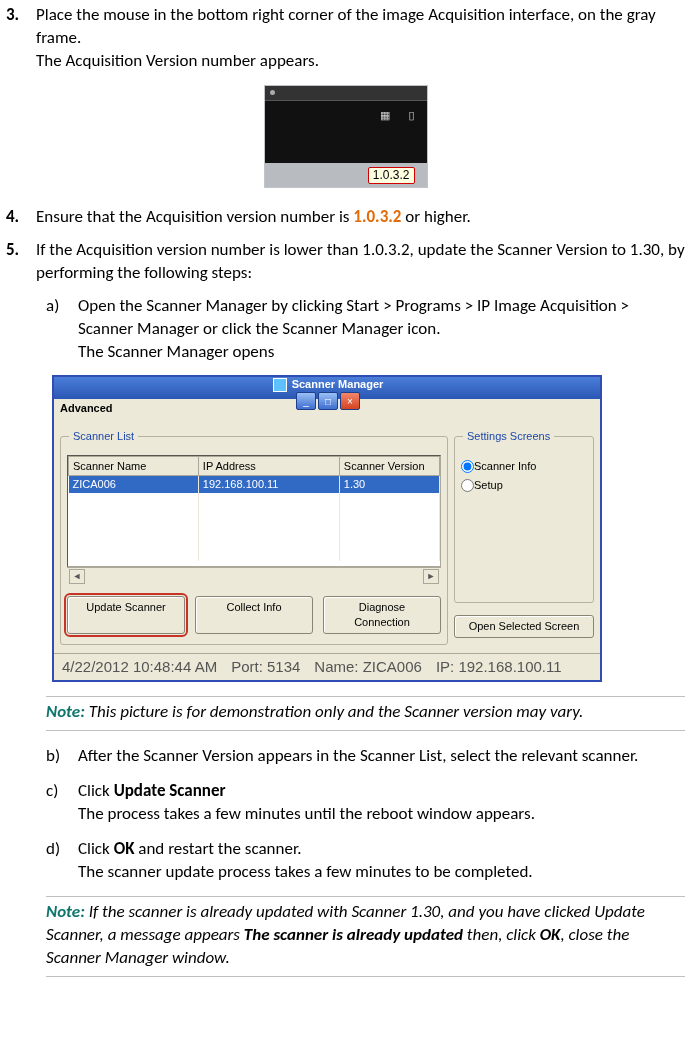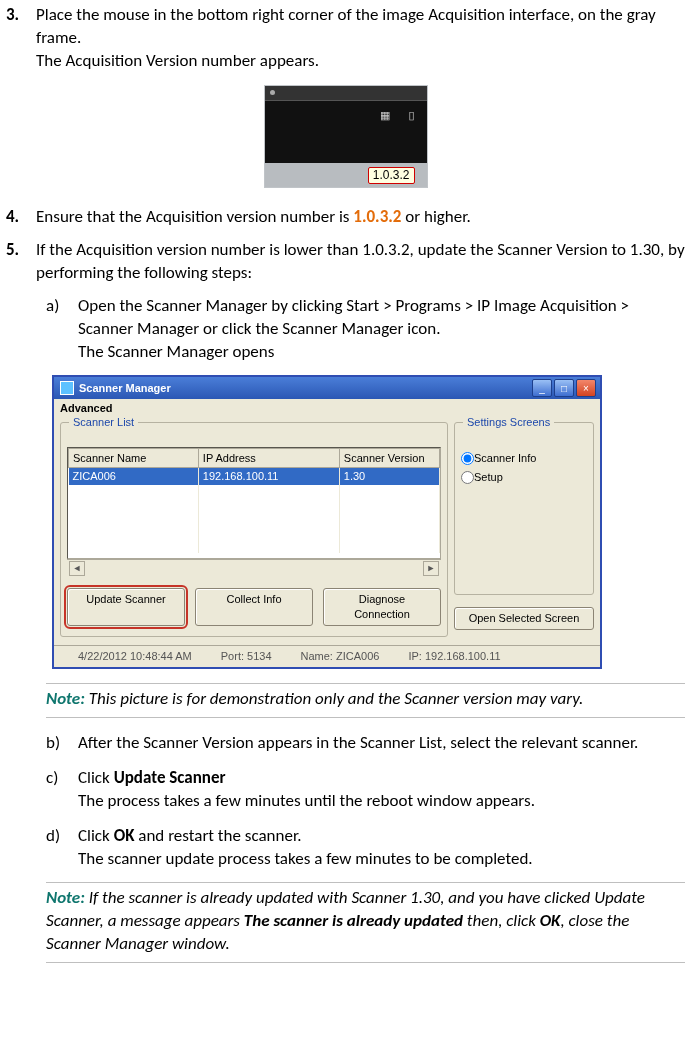--- a/index.html
+++ b/index.html
@@ -102,41 +102,42 @@
     background:#ece9d8;
   }
   .sm-titlebar {
     background: linear-gradient(to bottom,#4a7ed8,#2b57b4);
     color:#fff;
     height:22px;
     display:flex;
     align-items:center;
     justify-content:space-between;
     padding:0 4px 0 6px;
+    flex-direction:column;
   }
   .sm-titlebar .tbl { display:flex;align-items:center;gap:5px; }
   .sm-titlebar .wicon { width:12px;height:12px;background:#5dc1ff;display:inline-block;border:1px solid #fff; }
   .sm-titlebar .wbtns { display:flex;gap:2px; }
   .sm-titlebar .wbtn {
     width:18px;height:16px;border:1px solid #1d3f8c;
     background:linear-gradient(to bottom,#9ac0f5,#3e6ed0);
     border-radius:2px;display:flex;align-items:center;justify-content:center;
     color:#fff;font-size:10px;
   }
   .sm-titlebar .wbtn.close { background:linear-gradient(to bottom,#f3876b,#d34321); }
   .sm-menu { background:#ece9d8;padding:2px 6px;font-weight:700; }
   .sm-body { display:flex; padding:4px 6px 8px 6px; gap:6px; background:#ece9d8; }
   .sm-left { flex:1; }
   .sm-right { width:160px; }
   .fieldset {
     border:1px solid #b6b2a1;
     border-radius:3px;
-    padding:24px 6px 10px 6px;
+    padding:18px 6px 10px 6px;
     position:relative;
-    margin-top:0;
+    margin-top:14px;
   }
   .fieldset .legend {
     position:absolute; top:-8px; left:8px; background:#ece9d8; padding:0 4px; color:#1d48ab;
   }
   .sm-table-wrap {
     background:#fff;border:1px inset #aca899; height:110px;
   }
   .sm-table {
     width:100%; border-collapse:collapse; table-layout:fixed;
   }
@@ -158,22 +159,22 @@
   .sm-btn {
     background:#ece9d8;border:1px solid #8b8474;border-radius:3px;
     padding:3px 8px;min-width:100px;text-align:center;
     box-shadow: inset 1px 1px 0 #fff;
   }
   .sm-btn.first { outline:2px solid #c63428; outline-offset:1px; }
   .sm-radio { display:flex;align-items:center;margin:4px 0; }
   .sm-radio input { margin:0; }
   .sm-status {
     border-top:1px solid #aca899;background:#ece9d8;
-    padding:3px 24px;color:#555;font-size:11px;
-    display:flex; gap:29px;
+    padding:3px 8px;color:#555;font-size:15px;
+    display:flex; gap:14px;
   }
 </style>
 </head>
 <body>
 
 <div class="step">
   <div class="step-num">3.</div>
   <div class="step-body">
     <span>Place the mouse in the bottom right corner of the image Acquisition interface, on the gray frame.</span><br>
     <span>The Acquisition Version number appears.</span>

